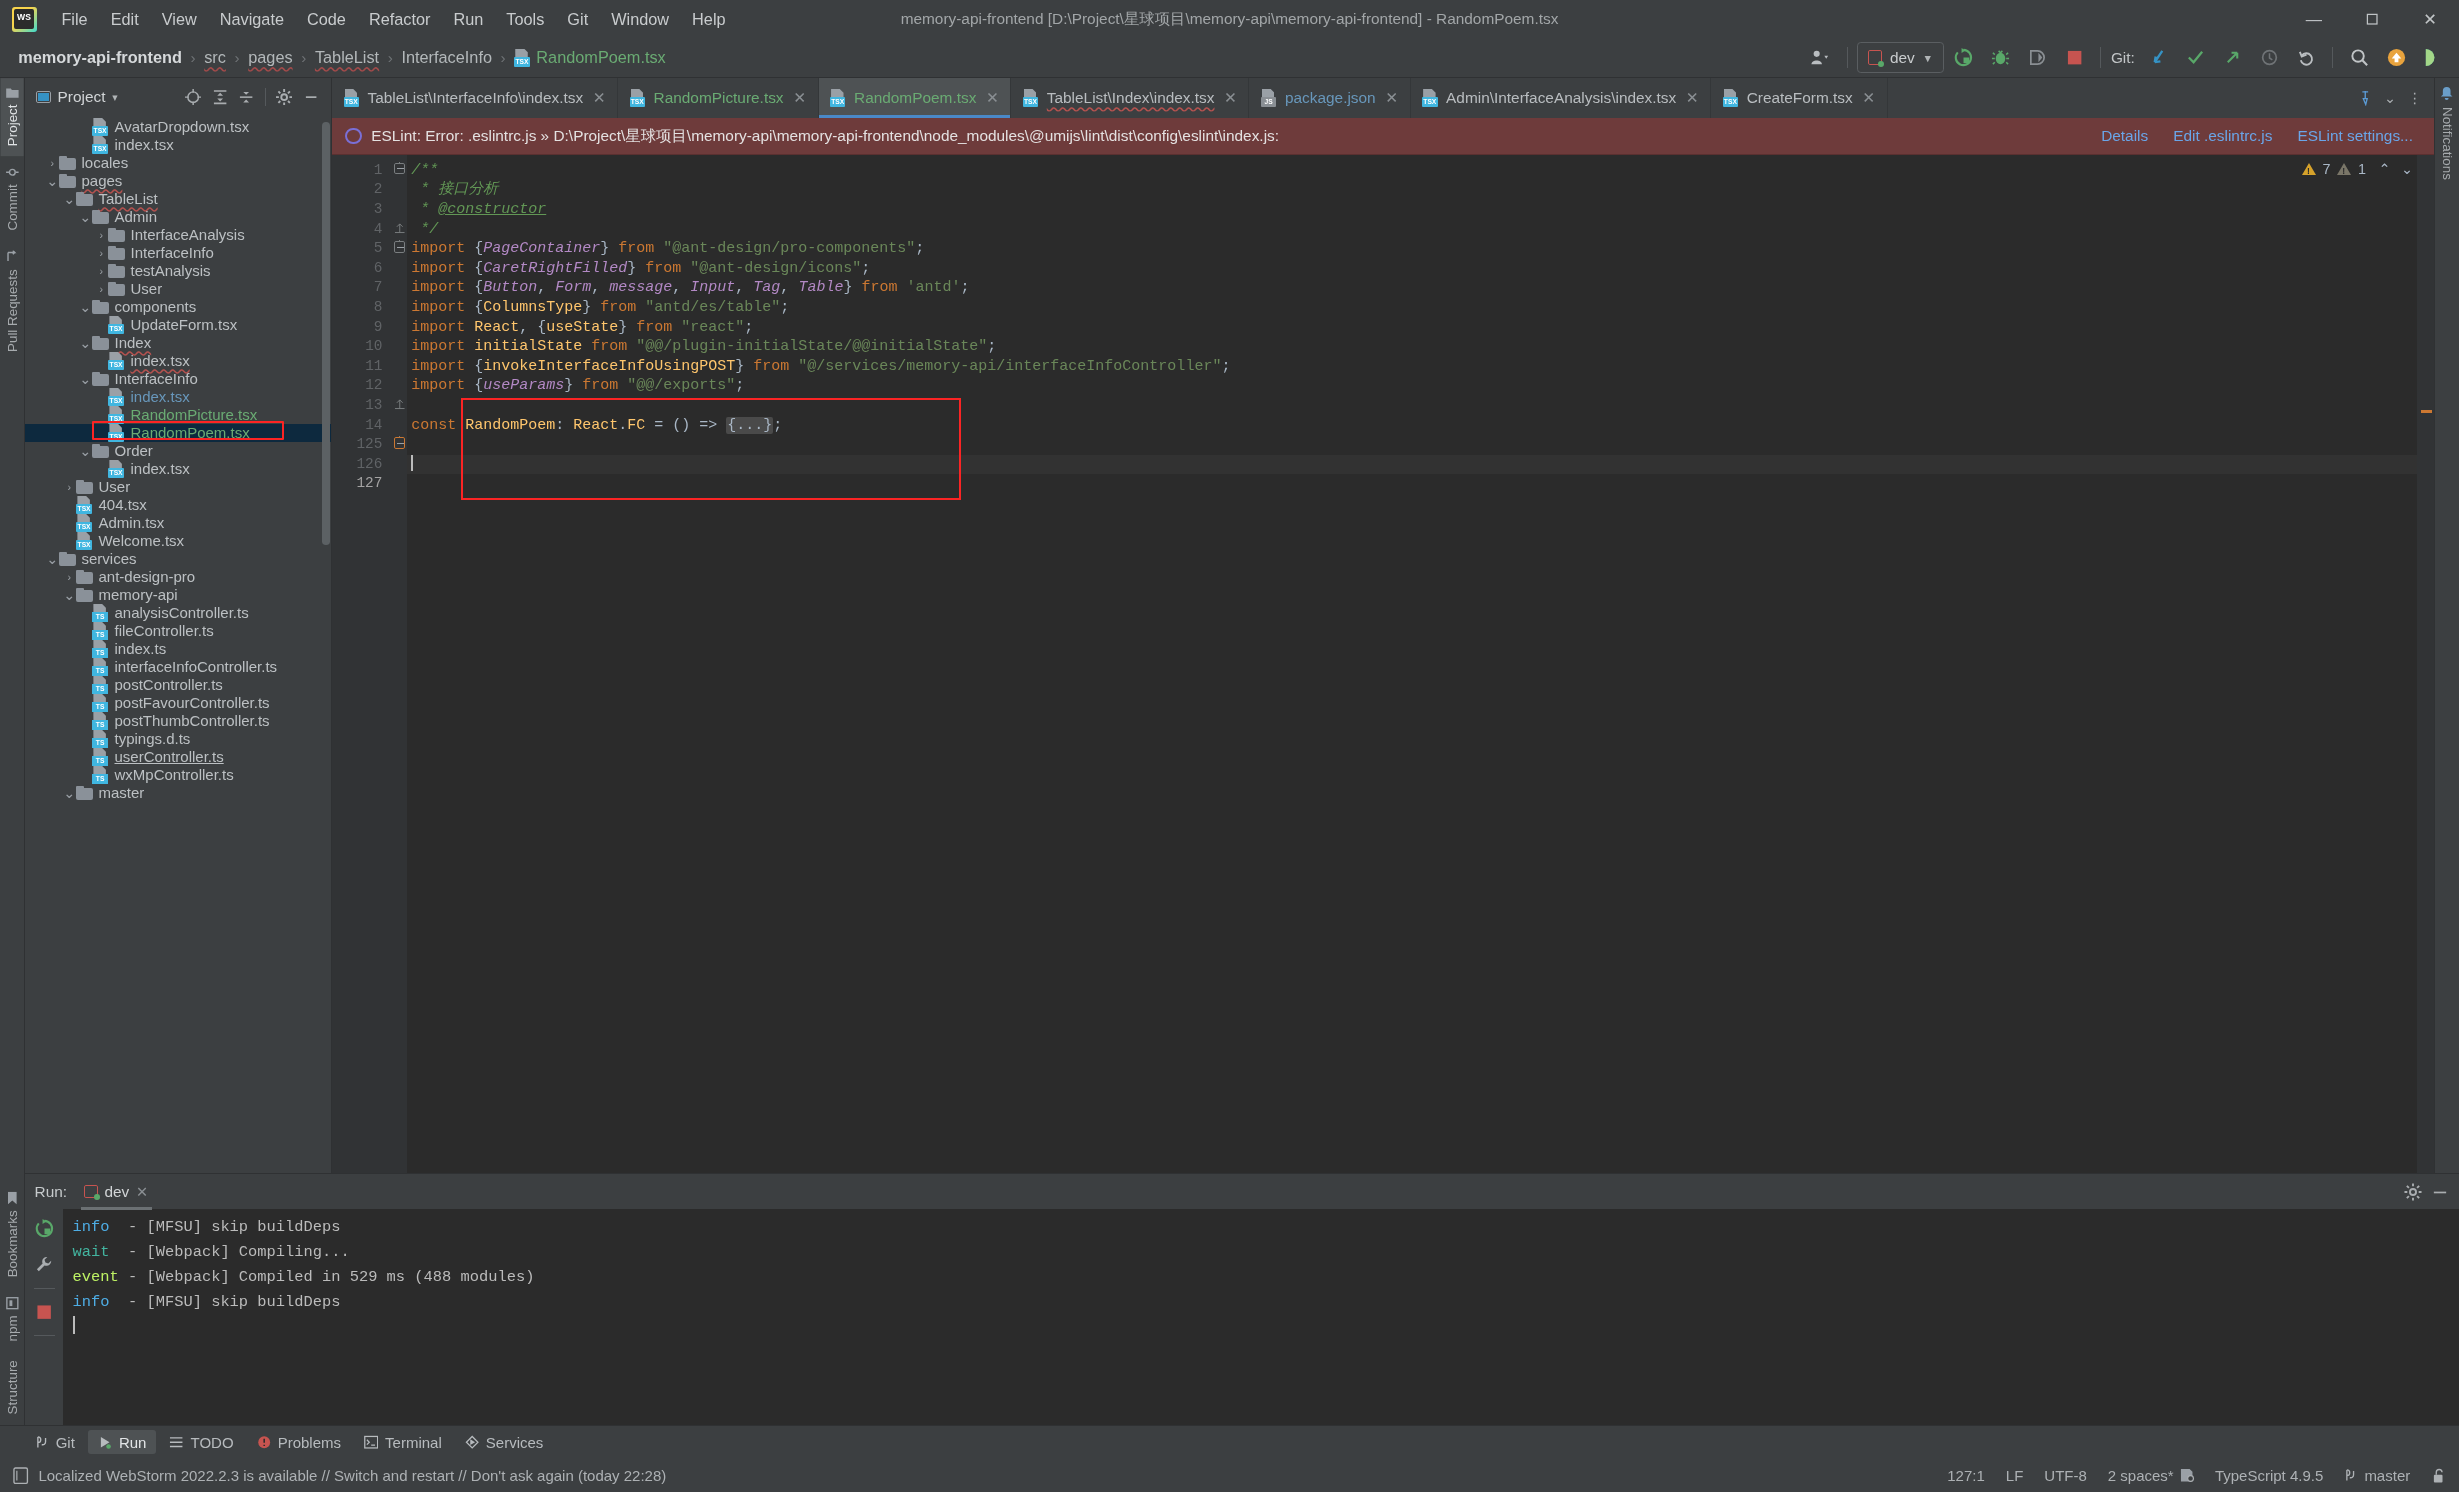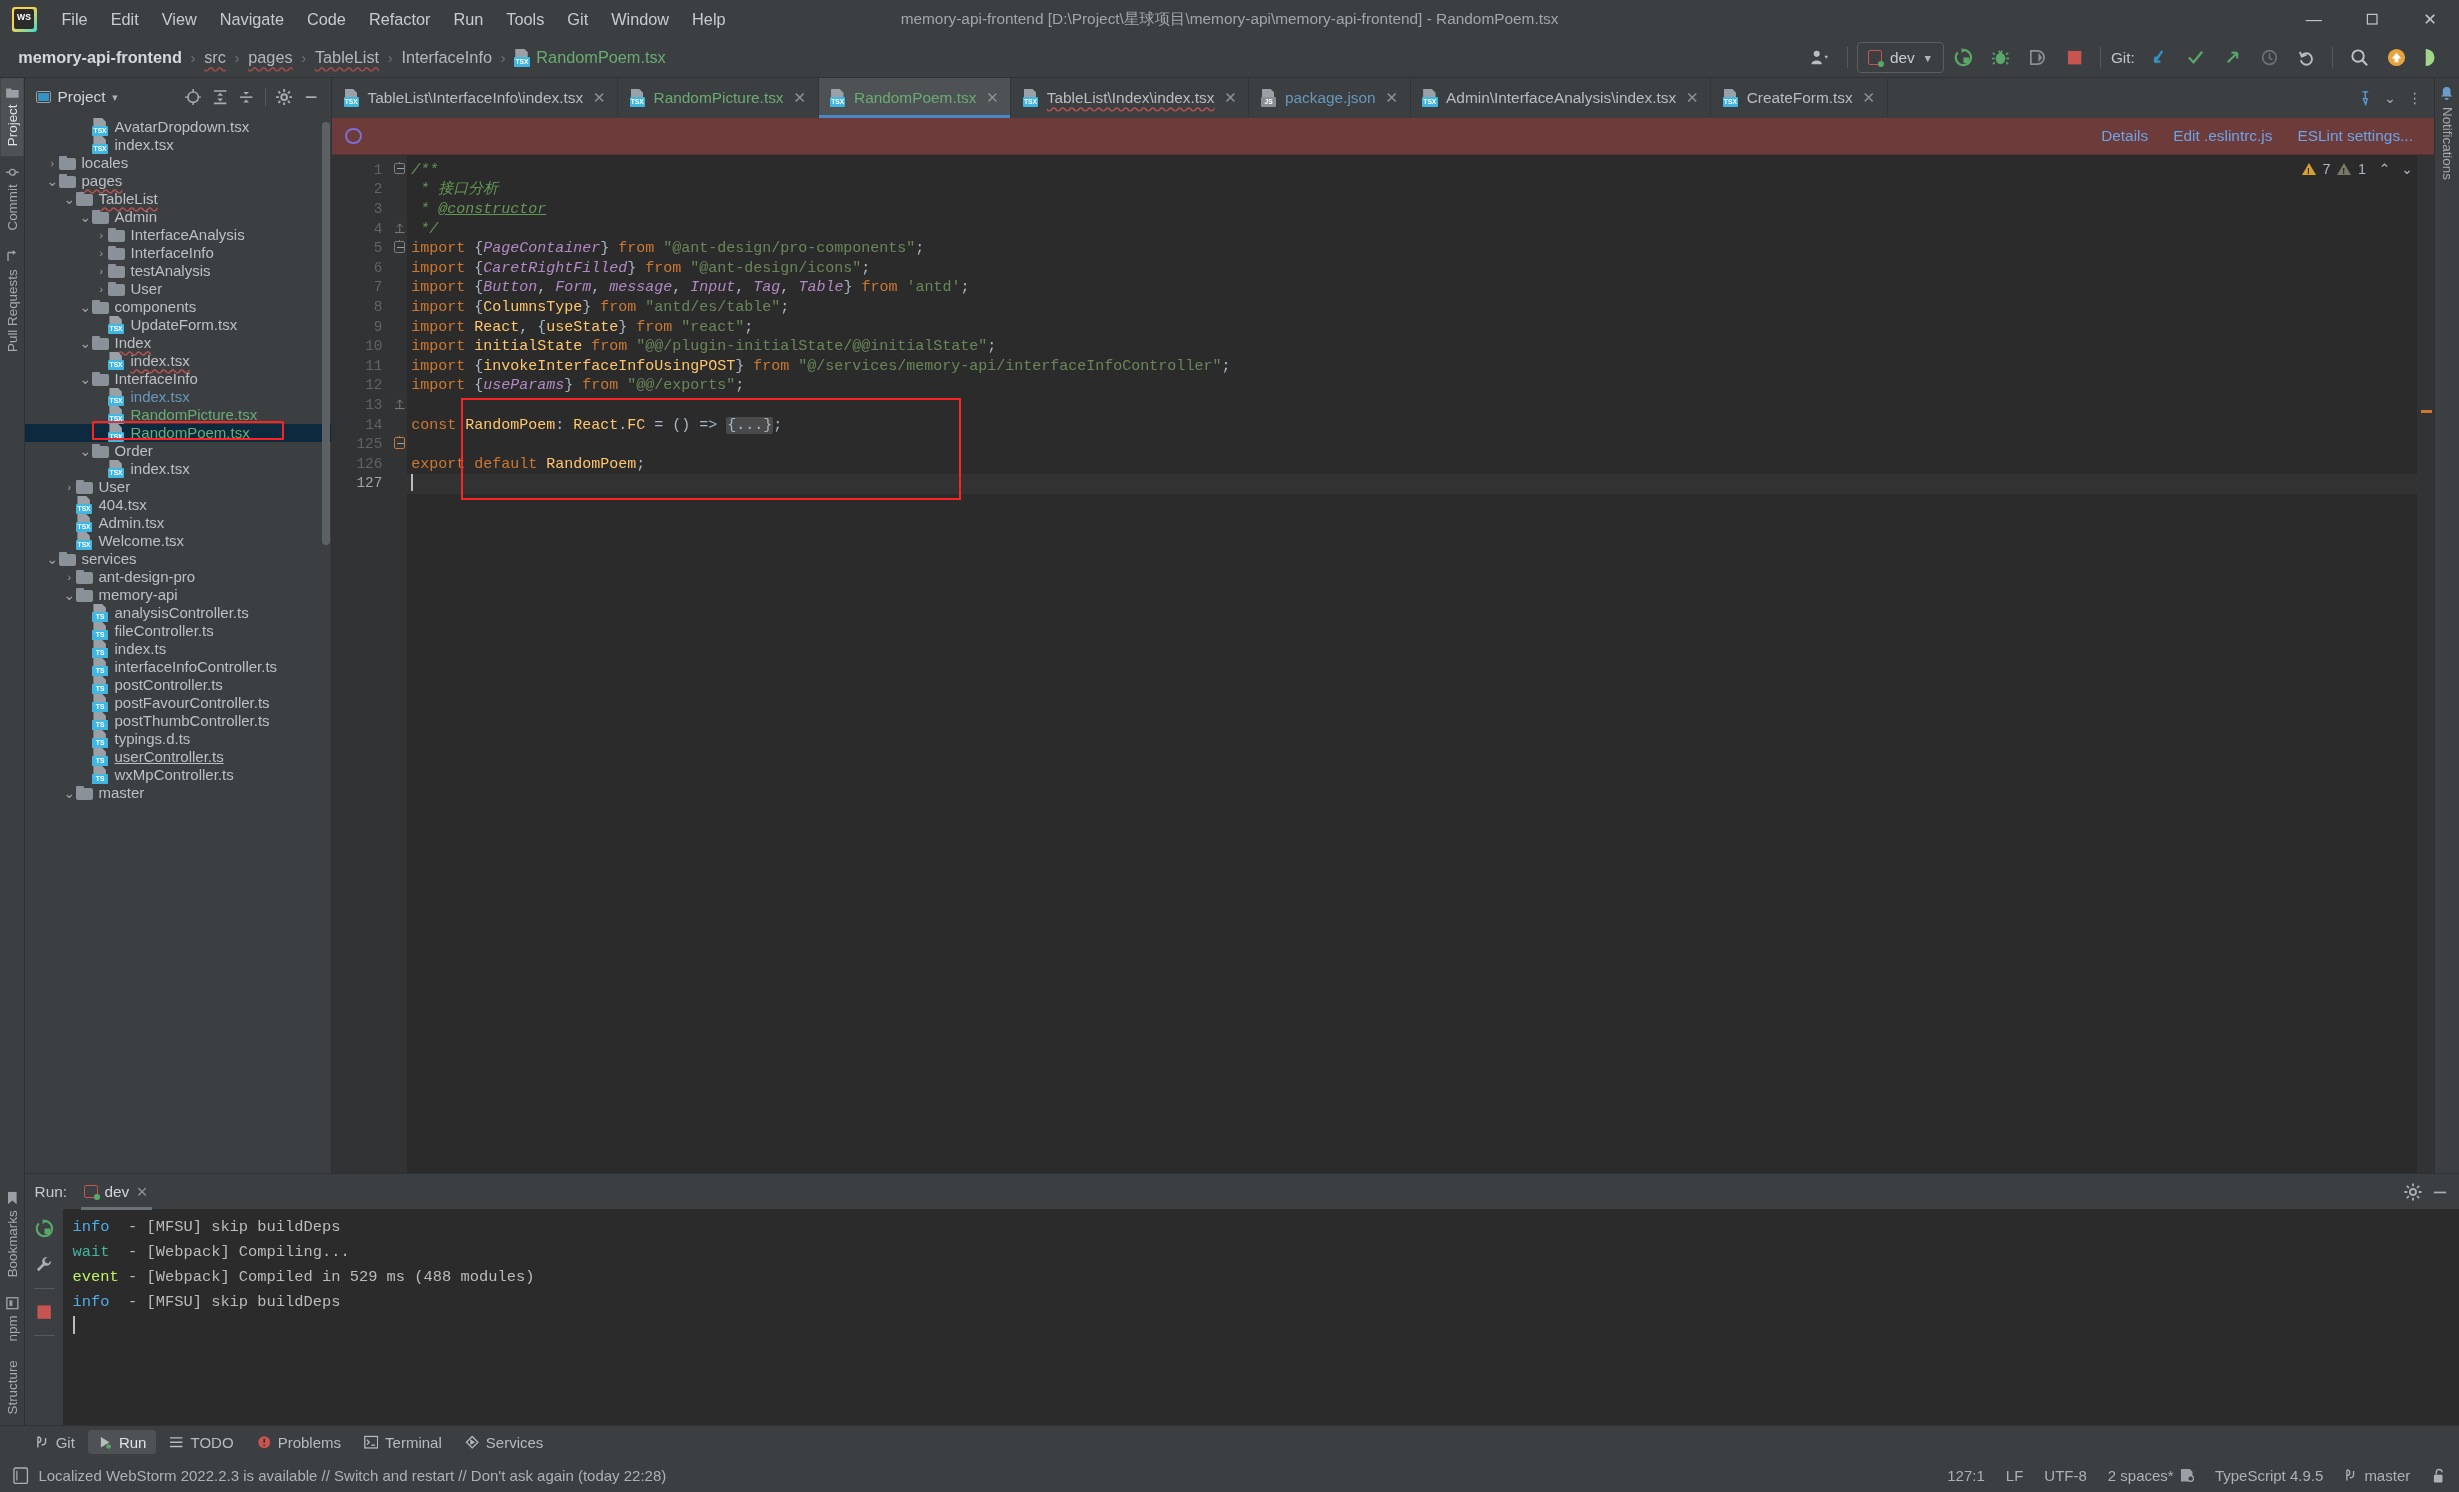--- a/index.html
+++ b/index.html
@@ -782,20 +782,21 @@
                     <path d="M6.5 1 v8 M3.5 2 h6 M4.5 9 h4 l-1.5 6 Z" stroke="#5b9bd5" stroke-width="1.4" fill="none"></path>
                   </svg>
                 </div>
                 <div class="b">⌄</div>
                 <div class="b">⋮</div>
               </div>
             </div>
 
           <div class="errbar">
             <span class="eslint-ico"></span>
+            <span class="msg">ESLint: Error: .eslintrc.js » D:\Project\星球项目\memory-api\memory-api-frontend\node_modules\@umijs\lint\dist\config\eslint\index.js:</span>
             <span class="links">
               <a href="#">Details</a>
               <a href="#">Edit .eslintrc.js</a>
               <a href="#">ESLint settings...</a>
             </span>
           </div>
 
           <div class="codearea">
             <div class="inspect">
               <span class="warn-tri"></span>
@@ -856,21 +857,20 @@
                 <div class="cline"><span class="d"><span class="k">import</span> {<span class="it">CaretRightFilled</span>} <span class="k">from</span> <span class="s">"@ant-design/icons"</span>;</span></div>
                 <div class="cline"><span class="d"><span class="k">import</span> {<span class="it">Button</span>, <span class="it">Form</span>, <span class="it">message</span>, <span class="it">Input</span>, <span class="it">Tag</span>, <span class="it">Table</span>} <span class="k">from</span> <span class="s">'antd'</span>;</span></div>
                 <div class="cline"><span class="d"><span class="k">import</span> {<span class="fn">ColumnsType</span>} <span class="k">from</span> <span class="s">"antd/es/table"</span>;</span></div>
                 <div class="cline"><span class="d"><span class="k">import</span> <span class="fn">React</span>, {<span class="fn">useState</span>} <span class="k">from</span> <span class="s">"react"</span>;</span></div>
                 <div class="cline"><span class="d"><span class="k">import</span> <span class="fn">initialState</span> <span class="k">from</span> <span class="s">"@@/plugin-initialState/@@initialState"</span>;</span></div>
                 <div class="cline"><span class="d"><span class="k">import</span> {<span class="fn">invokeInterfaceInfoUsingPOST</span>} <span class="k">from</span> <span class="s">"@/services/memory-api/interfaceInfoController"</span>;</span></div>
                 <div class="cline"><span class="d"><span class="k">import</span> {<span class="it">useParams</span>} <span class="k">from</span> <span class="s">"@@/exports"</span>;</span></div>
                 <div class="cline">&nbsp;</div>
                 <div class="cline"><span class="d"><span class="k">const</span> <span class="fn">RandomPoem</span>: <span class="fn">React</span>.<span class="fn">FC</span> = () =&gt; <span class="fold-badge">{...}</span>;</span></div>
                 <div class="cline">&nbsp;</div>
-                <div class="cline"><span class="d"><span class="k">export</span> <span class="k">default</span> <span class="fn">RandomPoem</span>;</span></div>
                 <div class="cline hl"><span class="caret"></span></div>
                 <div class="code-annot" style="left: 54px; top: 243px; width: 500px; height: 102px;"></div>
             </div>
 
             <div class="rightgutter">
               <div class="rg-mark" style="top:255px; background:#cc7832;"></div>
             </div>
           </div>
         </div>
 

